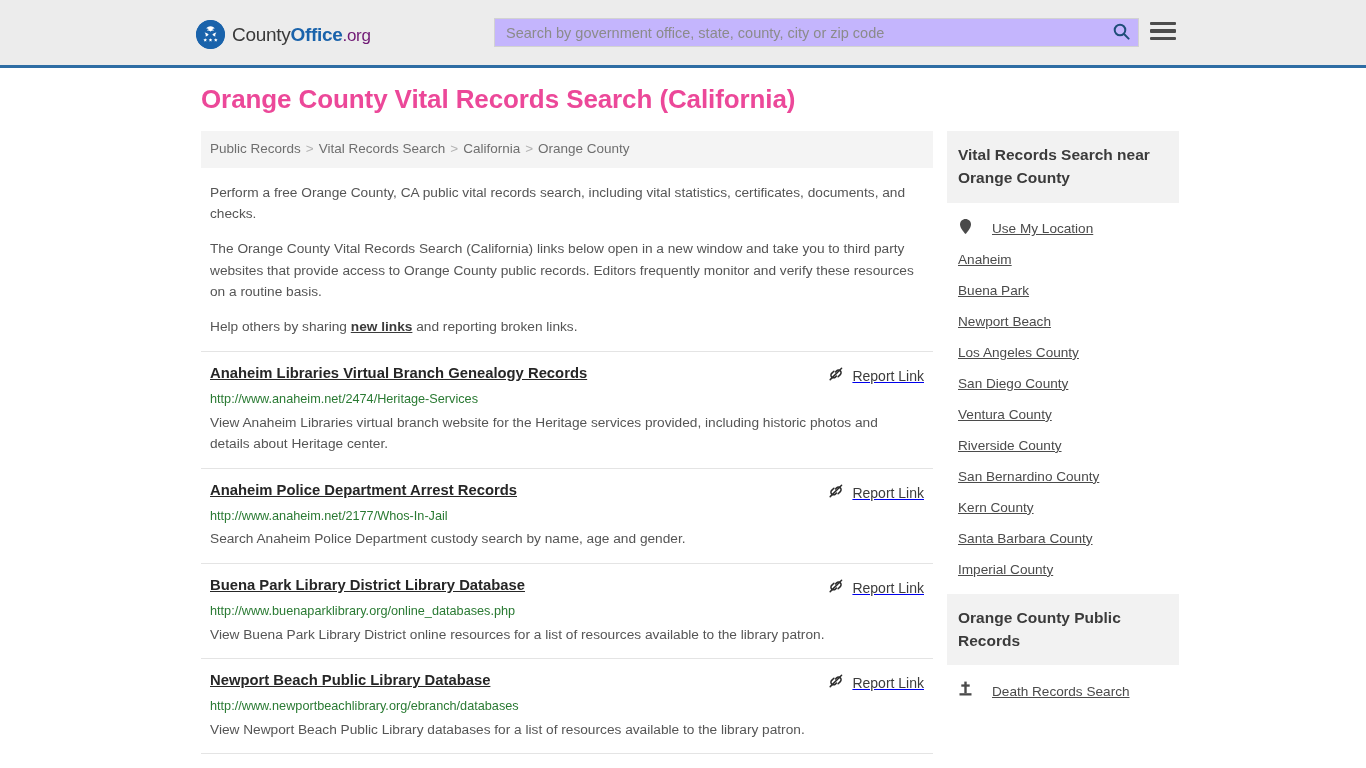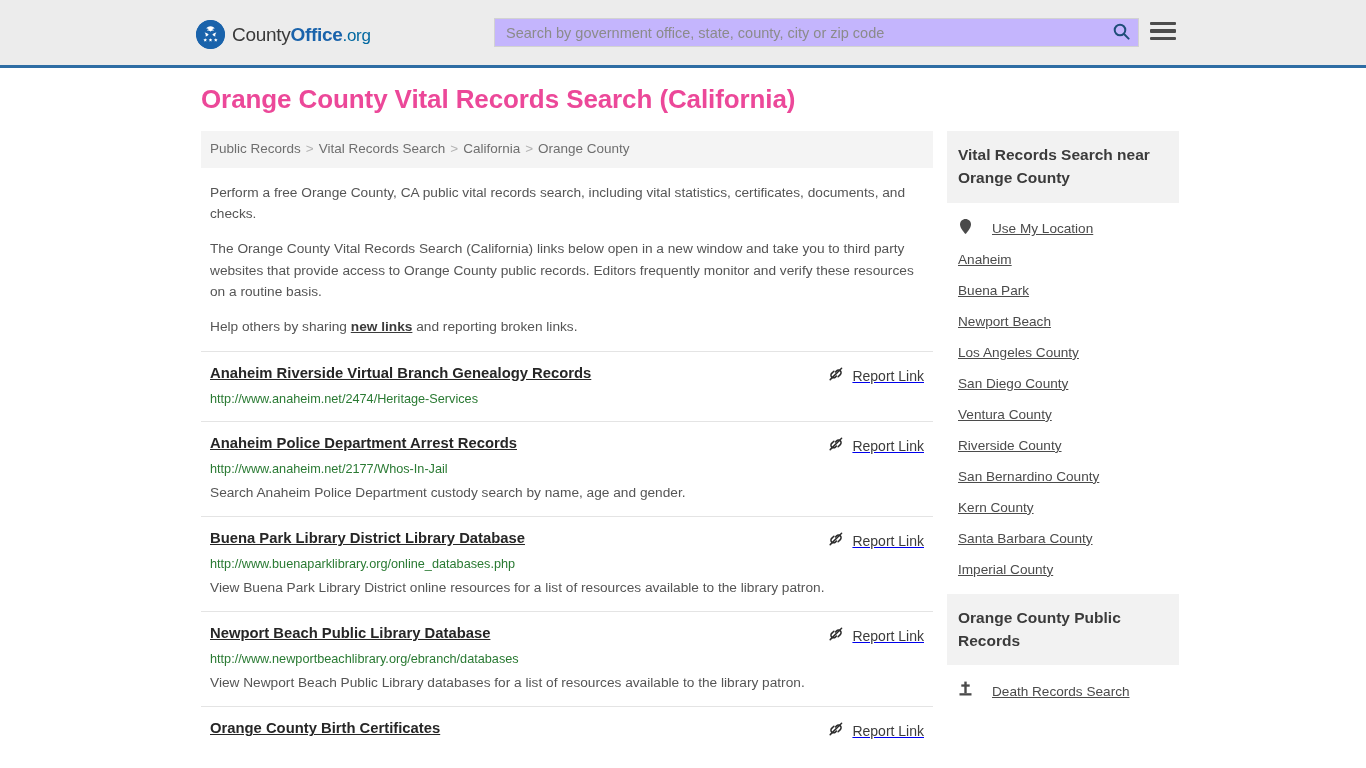--- a/index.html
+++ b/index.html
@@ -34,21 +34,21 @@
     position: relative; flex: none;
     overflow: hidden;
   }
   .brand-mark svg { display: block; }
   .brand-text {
     font-size: 19px; letter-spacing: -0.3px;
     white-space: nowrap; line-height: 1;
   }
   .bt-county { color: #3a3a3a; font-weight: 400; }
   .bt-office { color: #1a63ab; font-weight: 700; }
-  .bt-org    { color: #0369a1; font-weight: 400; font-size: 17px; }
+  .bt-org    { color: #701a75; font-weight: 400; font-size: 17px; }
 
   .search-wrap {
     position: absolute; left: 494px; top: 18px;
     width: 645px; height: 29px;
     background: #c4b5fd;
     border: 1px solid #d2d2d2;
     display: flex; align-items: center;
   }
   .search-input {
     flex: 1 1 auto; height: 27px;
@@ -240,33 +240,34 @@
         <div class="intro">
           <p>Perform a free Orange County, CA public vital records search, including vital statistics, certificates, documents, and checks.</p>
           <p>The Orange County Vital Records Search (California) links below open in a new window and take you to third party websites that provide access to Orange County public records. Editors frequently monitor and verify these resources on a routine basis.</p>
           <p><span>Help others by sharing </span><a class="inline-link" href="#">new links</a><span> and reporting broken links.</span></p>
         </div>
 
         <div class="results">
 
           <div class="result">
             <div class="result-head">
-              <a class="result-title" href="#">Anaheim Riverside Virtual Branch Genealogy Records</a>
+              <a class="result-title" href="#">Anaheim Libraries Virtual Branch Genealogy Records</a>
               <a class="report-link" href="#">
                 <span class="unlink-icon">
                   <svg width="16" height="16" viewBox="0 0 16 16" aria-hidden="true">
                     <path d="M5.9 5.2 3.7 7.4a2.6 2.6 0 0 0 3.7 3.7l1.1-1.1" fill="none" stroke="#2d2d2d" stroke-width="1.5" stroke-linecap="round"></path>
                     <path d="M10.1 10.8l2.2-2.2a2.6 2.6 0 0 0-3.7-3.7L7.5 6" fill="none" stroke="#2d2d2d" stroke-width="1.5" stroke-linecap="round"></path>
                     <line x1="2.2" y1="13.6" x2="13.6" y2="2.2" stroke="#2d2d2d" stroke-width="1.5" stroke-linecap="round"></line>
                   </svg>
                 </span>
                 <span class="report-label">Report Link</span>
               </a>
             </div>
             <a class="result-url" href="#">http://www.anaheim.net/2474/Heritage-Services</a>
+            <div class="result-desc">View Anaheim Libraries virtual branch website for the Heritage services provided, including historic photos and details about Heritage center.</div>
           </div>
 
           <div class="result">
             <div class="result-head">
               <a class="result-title" href="#">Anaheim Police Department Arrest Records</a>
               <a class="report-link" href="#">
                 <span class="unlink-icon">
                   <svg width="16" height="16" viewBox="0 0 16 16" aria-hidden="true">
                     <path d="M5.9 5.2 3.7 7.4a2.6 2.6 0 0 0 3.7 3.7l1.1-1.1" fill="none" stroke="#2d2d2d" stroke-width="1.5" stroke-linecap="round"></path>
                     <path d="M10.1 10.8l2.2-2.2a2.6 2.6 0 0 0-3.7-3.7L7.5 6" fill="none" stroke="#2d2d2d" stroke-width="1.5" stroke-linecap="round"></path>

